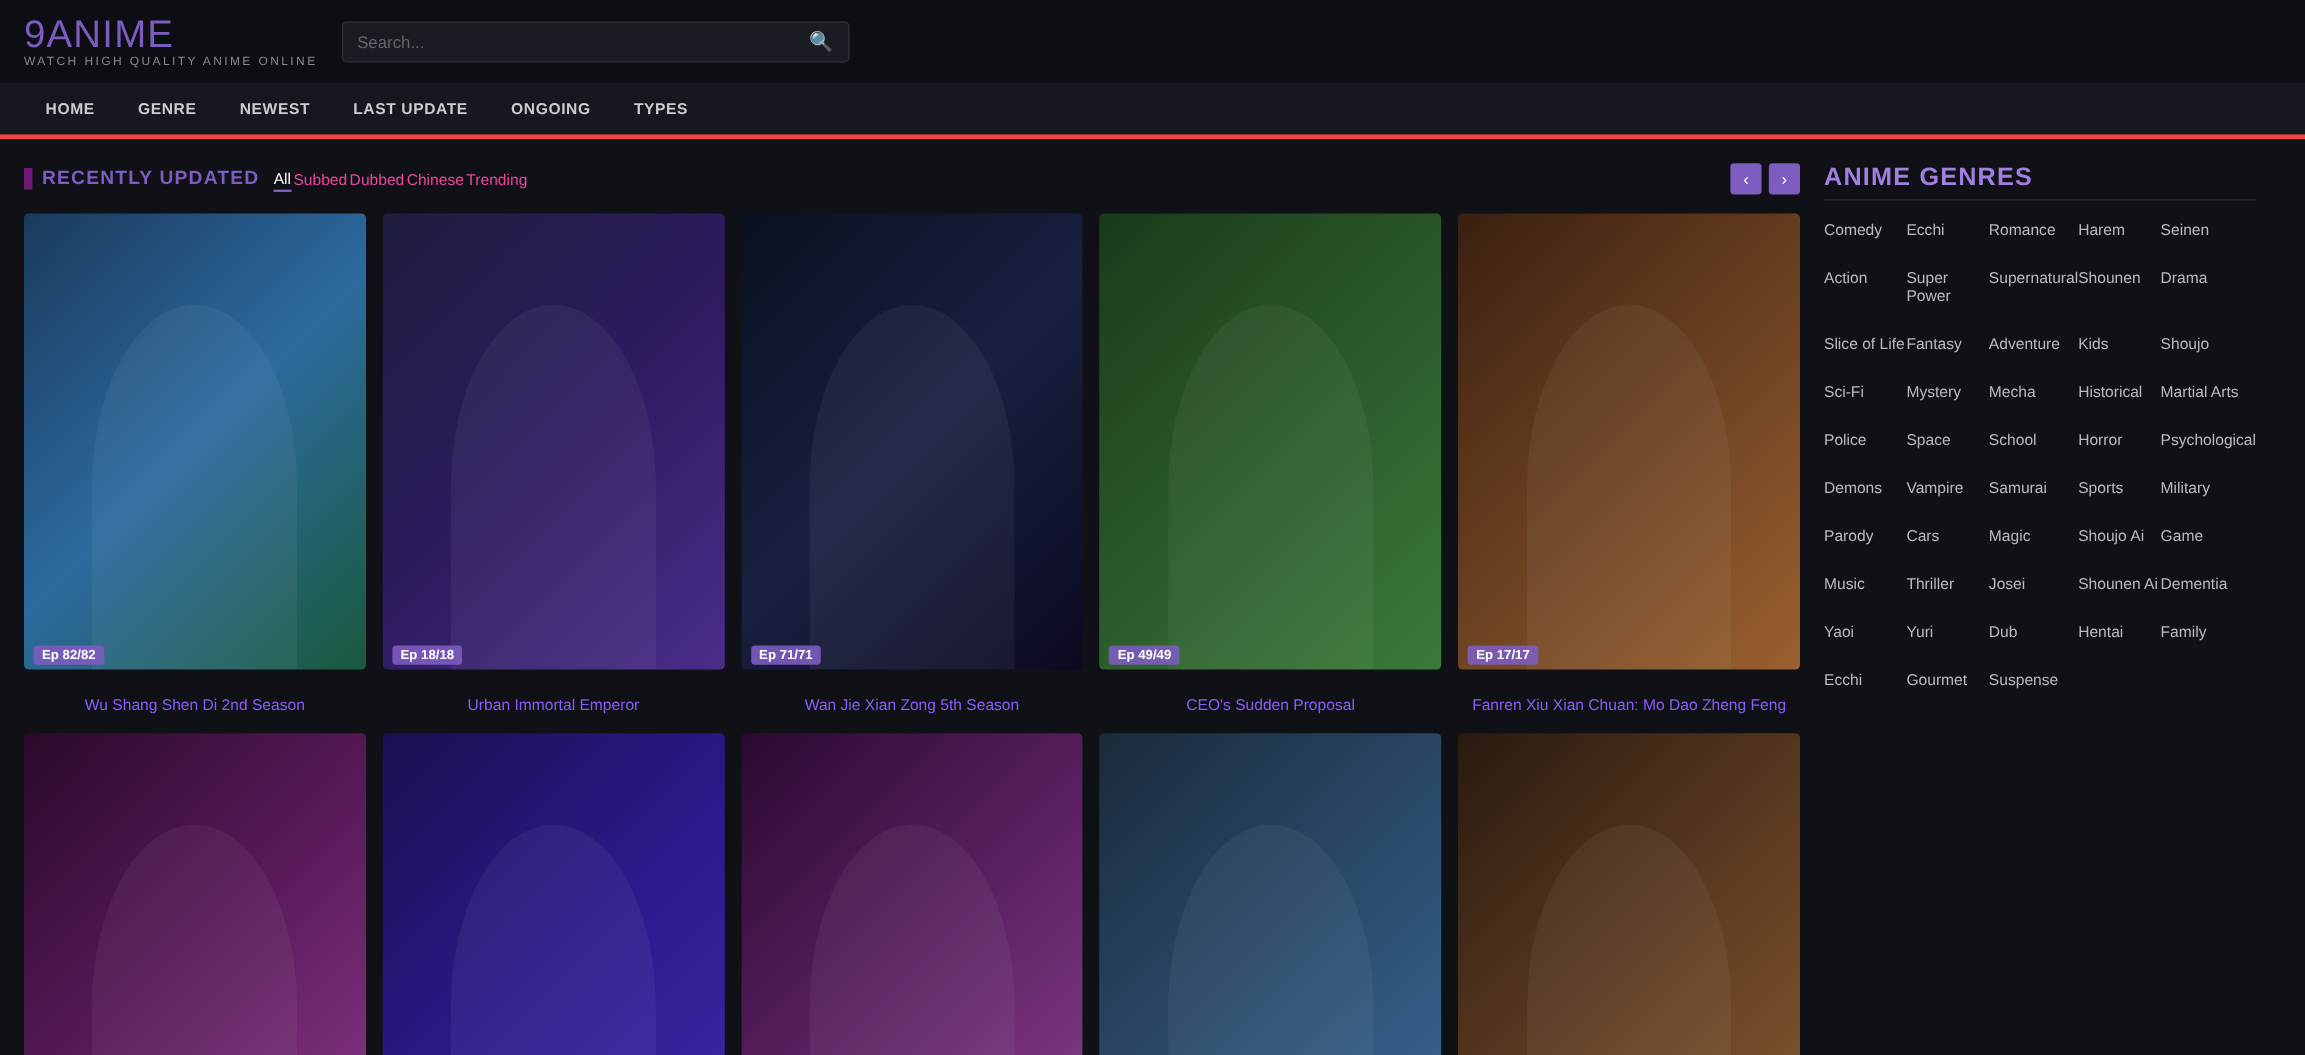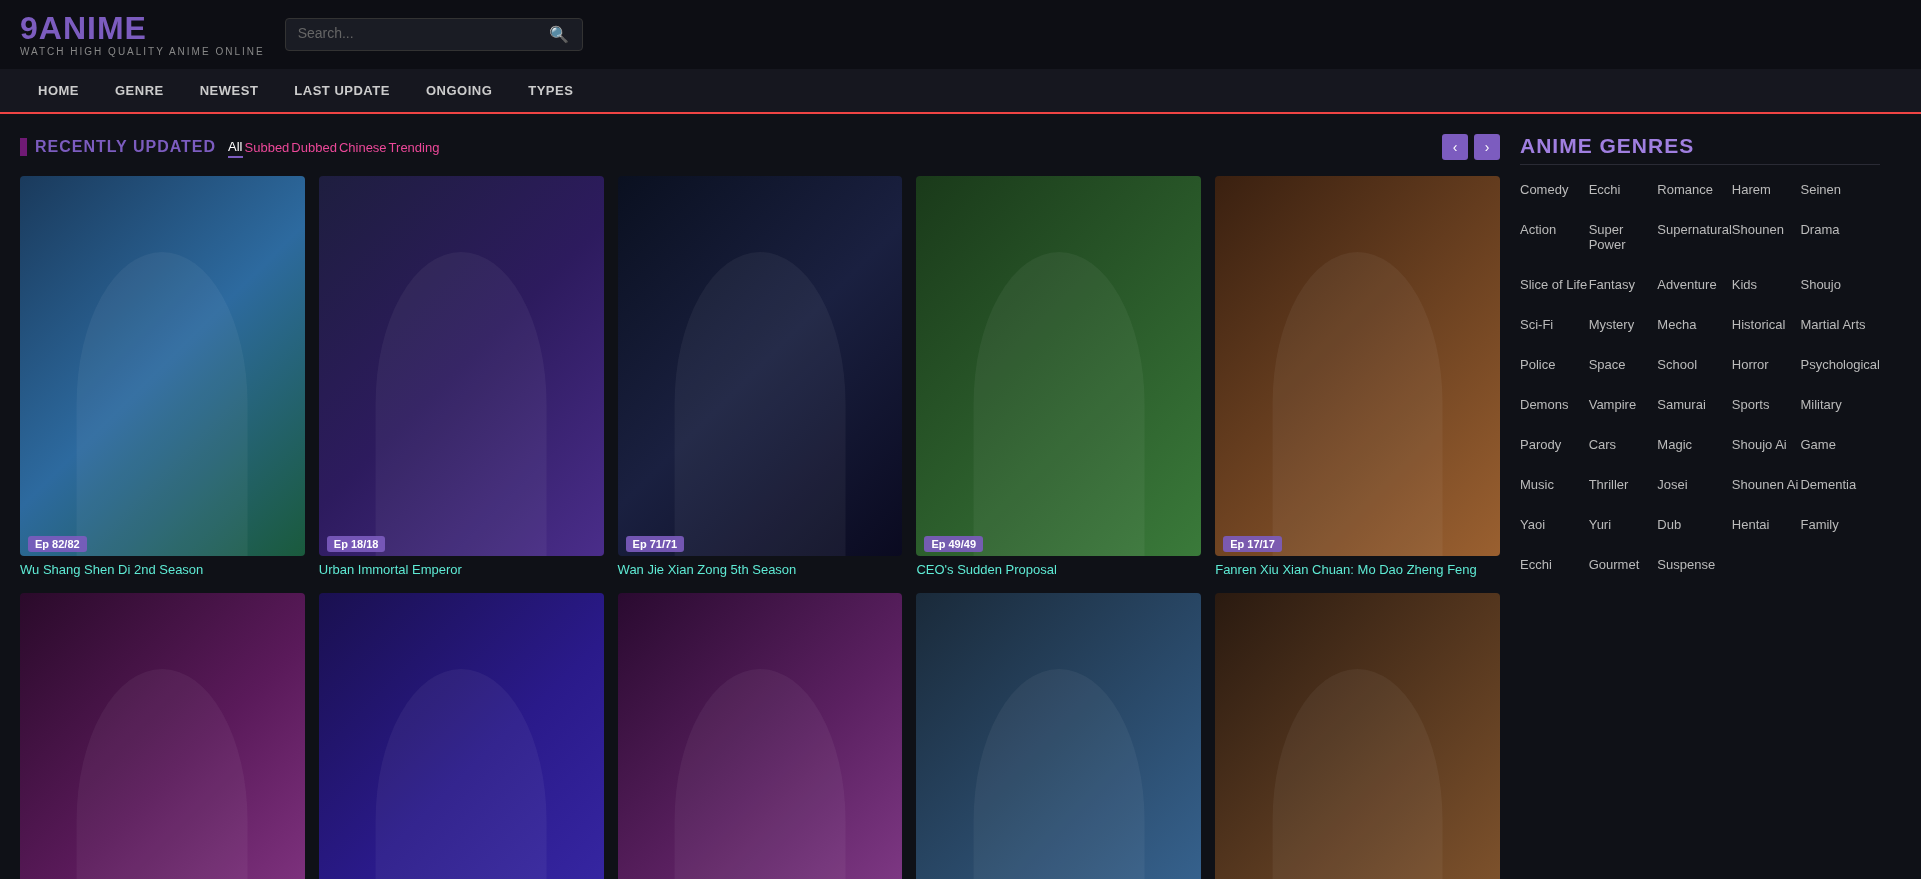--- a/index.html
+++ b/index.html
@@ -20,43 +20,43 @@
       gap: 20px;
     }
     .logo-wrap {
       display: flex;
       flex-direction: column;
       align-items: flex-start;
       min-width: 200px;
     }
     .logo-text {
       font-size: 32px;
-      font-weight: 700;
+      font-weight: 400;
       color: #fff;
       letter-spacing: 1px;
       line-height: 1;
     }
     .logo-text span {
       color: #7c5cbf;
     }
     .logo-sub {
       font-size: 10px;
       color: #888;
       letter-spacing: 2px;
       text-transform: uppercase;
       margin-top: 2px;
     }
     .search-bar {
       display: flex;
-      align-items: flex-start;
+      align-items: center;
       background: #1a1c24;
       border: 1px solid #333;
       border-radius: 4px;
       padding: 6px 12px;
-      width: 298px;
+      width: 423px;
     }
     .search-bar input {
       background: transparent;
       border: none;
       outline: none;
       color: #ccc;
       font-size: 14px;
       width: 100%;
     }
     .search-bar input::placeholder { color: #666; }
@@ -64,21 +64,21 @@
       background: none;
       border: none;
       cursor: pointer;
       color: #999;
       font-size: 16px;
     }
 
     
     .nav {
       background-color: #16171f;
-      border-bottom: 2px solid #ef4444;
+      border-bottom: 4px solid #ef4444;
       display: flex;
       align-items: center;
       padding: 0 20px;
     }
     .nav-item {
       color: #ccc;
       padding: 14px 18px;
       font-size: 13px;
       font-weight: 600;
       letter-spacing: 0.5px;
@@ -170,23 +170,24 @@
       bottom: 4px;
       left: 8px;
       background: rgba(124, 92, 191, 0.9);
       color: #fff;
       font-size: 11px;
       font-weight: 700;
       padding: 2px 7px;
       border-radius: 3px;
     }
     .anime-title {
-      margin-top: 6px;
+      margin-top: 22px;
       font-size: 13px;
-      color: #5eead4;
+      color: #8b5cf6;
+      text-align: center;
       line-height: 1.3;
     }
 
     
     .thumb-1 { background: linear-gradient(135deg, #1a3a5c 0%, #2d6a9f 50%, #1a5a3c 100%); }
     .thumb-2 { background: linear-gradient(135deg, #1e1e3f 0%, #2d1b5e 50%, #4a2d8a 100%); }
     .thumb-3 { background: linear-gradient(135deg, #0a1020 0%, #1a2040 50%, #0a0a20 100%); }
     .thumb-4 { background: linear-gradient(135deg, #1a3a1a 0%, #2a5a2a 50%, #3a7a3a 100%); }
     .thumb-5 { background: linear-gradient(135deg, #3a2010 0%, #6a4020 50%, #9a6030 100%); }
     .thumb-6 { background: linear-gradient(135deg, #2a0a2a 0%, #5a1a5a 50%, #8a3a8a 100%); }

